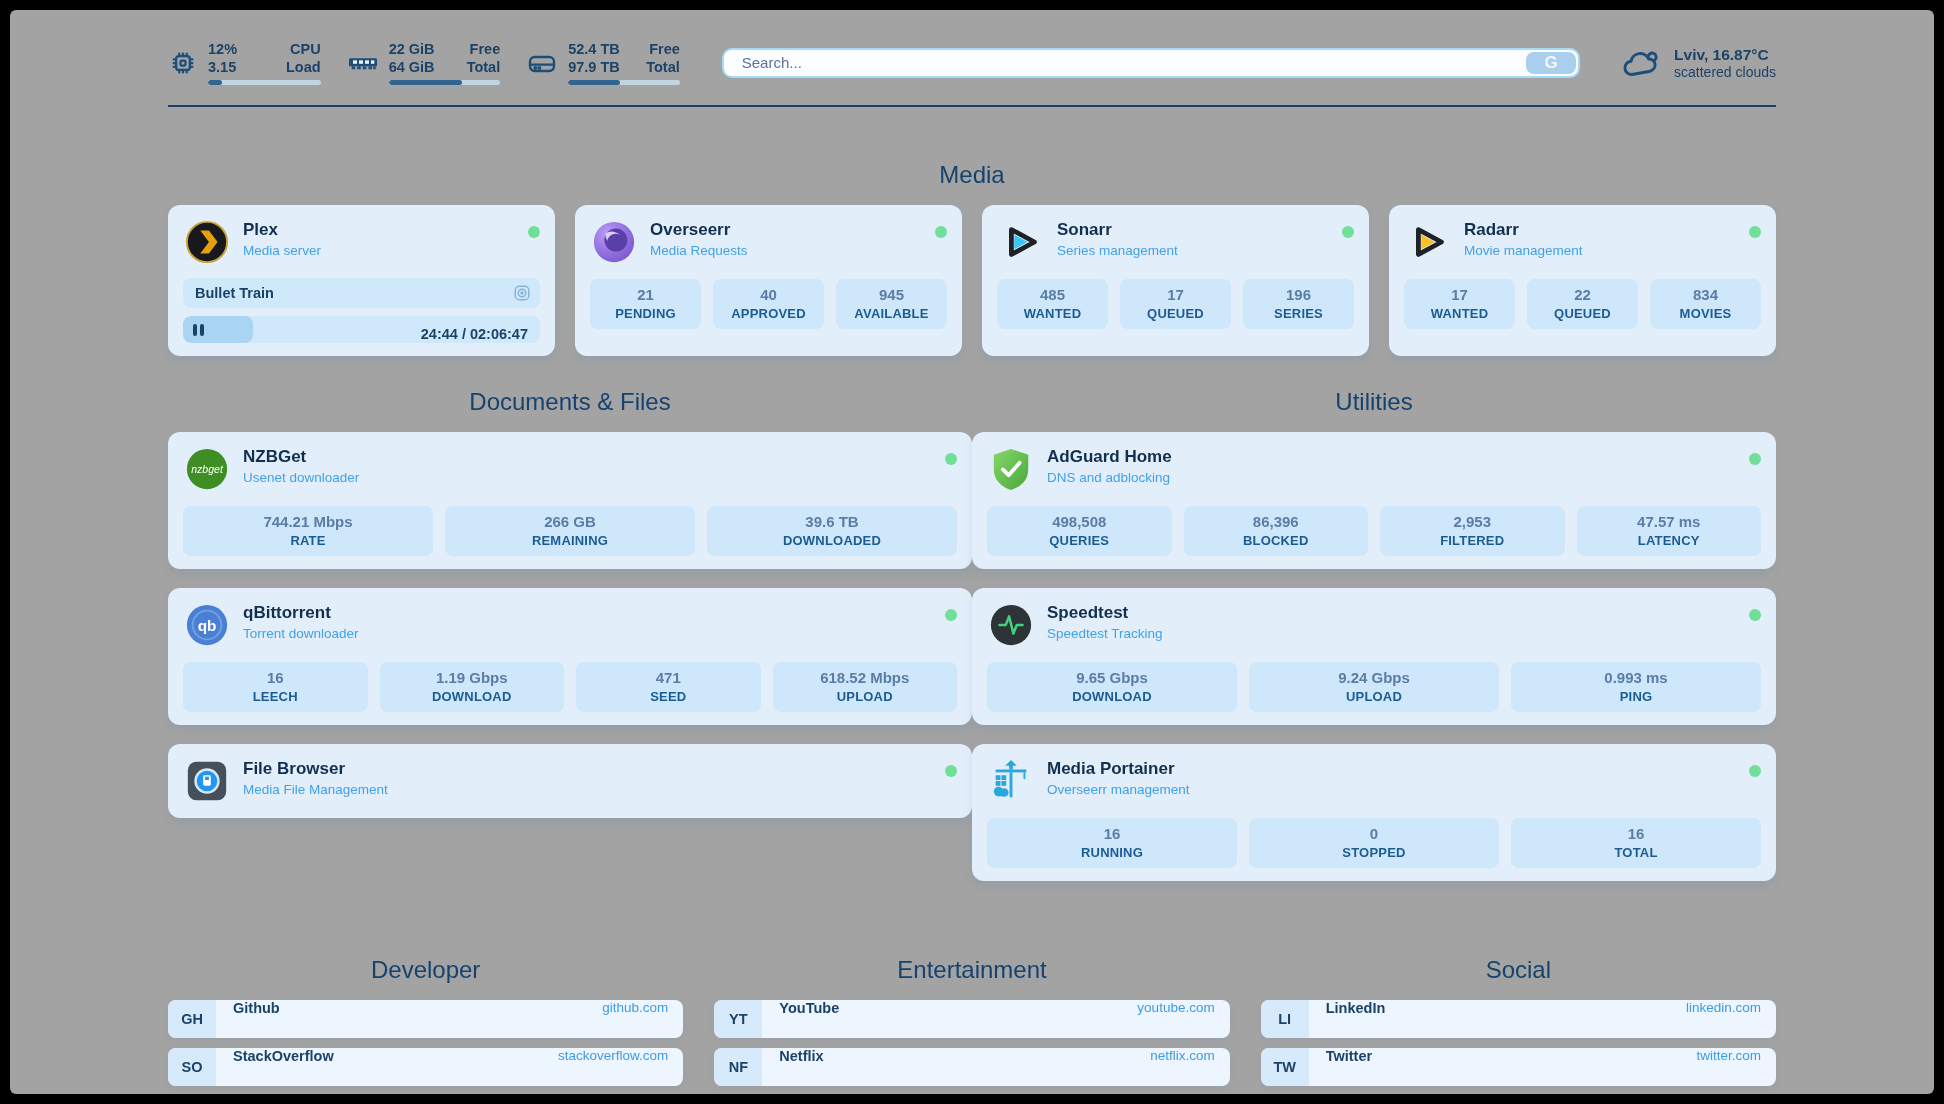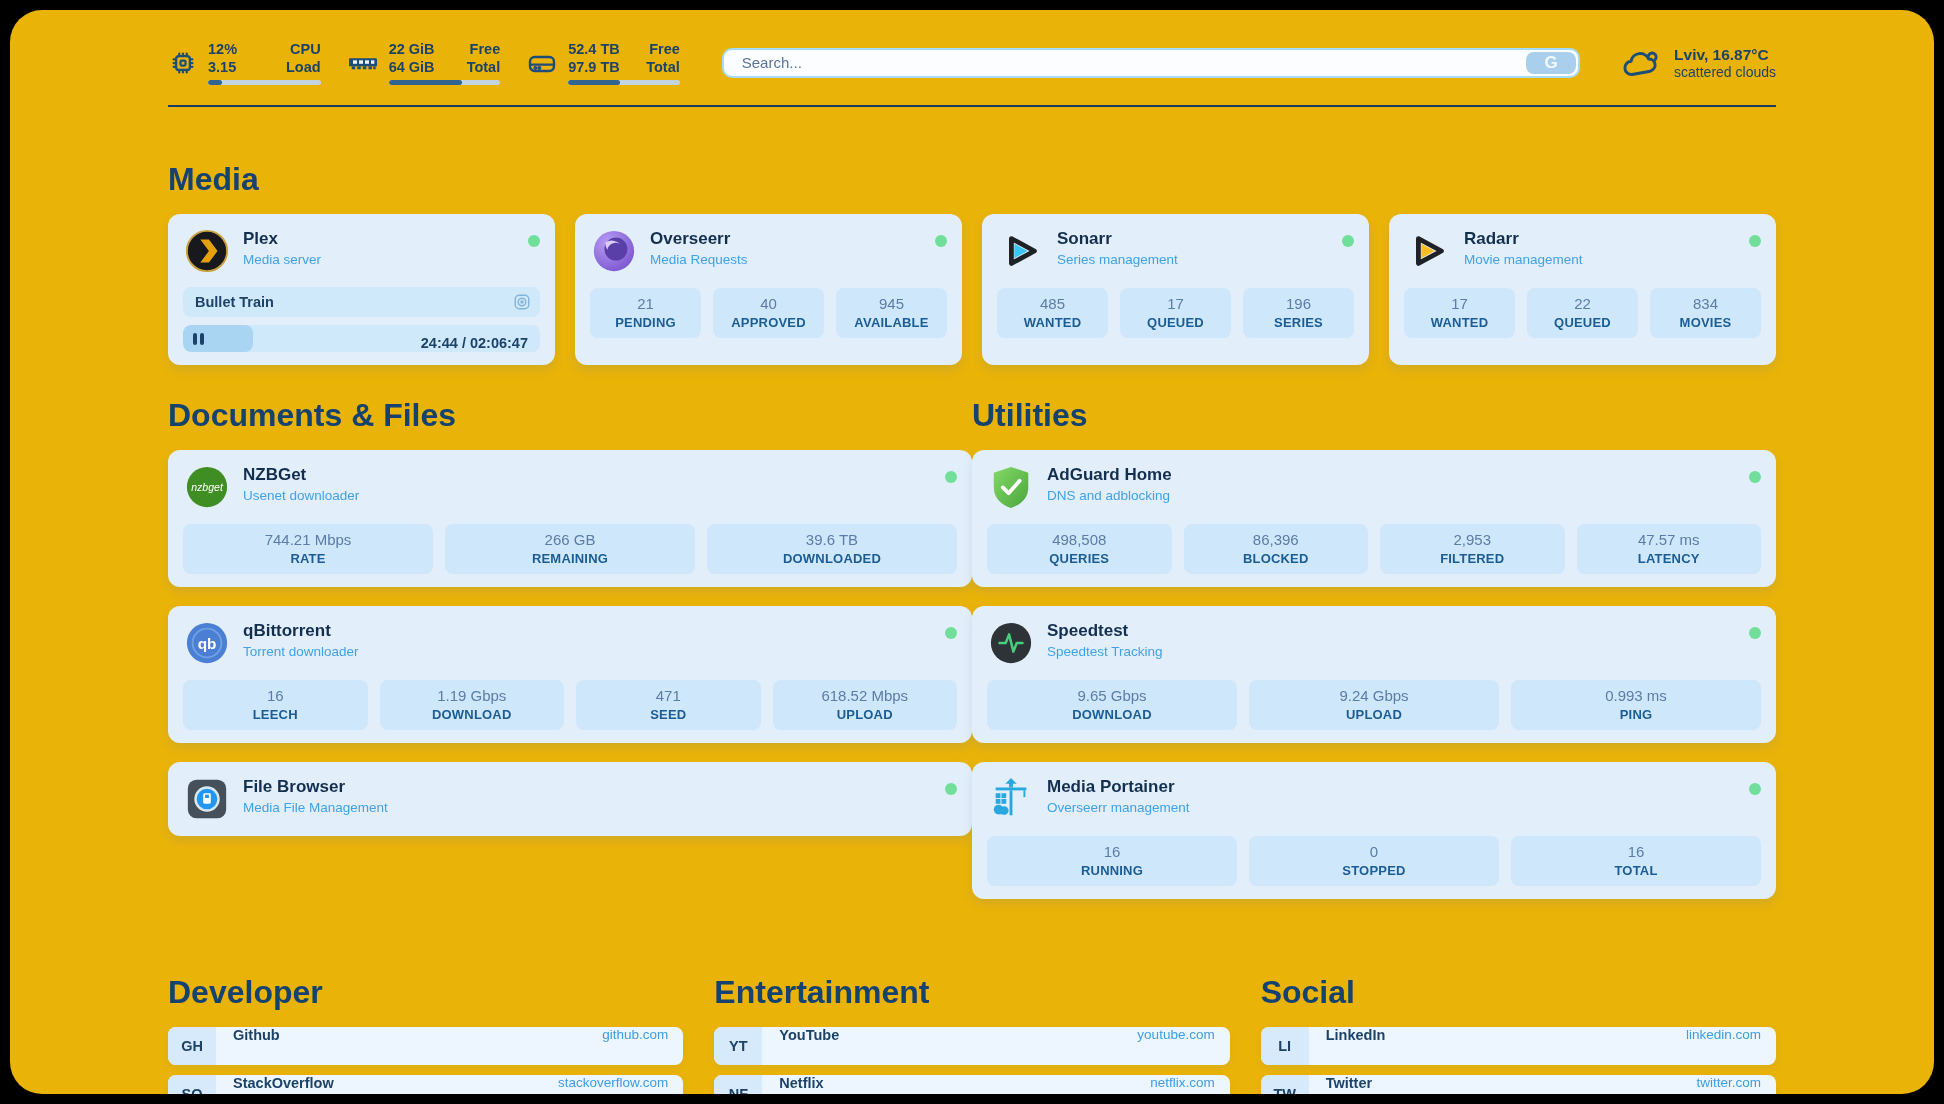--- a/index.html
+++ b/index.html
@@ -1,18 +1,18 @@
 <!DOCTYPE html>
 <html><head>
 <meta charset="utf-8">
 <style>
   * { margin:0; padding:0; box-sizing:border-box; }
   html,body { width:1944px; height:1104px; background:#000; font-family:"Liberation Sans", sans-serif; }
   .frame {
-    position:absolute; inset:10px; border-radius:32px; background:#eab308;
+    position:absolute; inset:10px; border-radius:6px; background:#a3a3a3;
     padding:20px 158px 0 158px; overflow:hidden;
   }
   
   .header { display:flex; align-items:center; margin-top:10px; }
   .sys-stats { display:flex; align-items:center; gap:26px; }
   .sys-stat { display:flex; align-items:center; gap:10px; }
   .sys-icon { color:#1d4e79; display:flex; align-items:center; }
   .sys-grid { display:flex; flex-direction:column; }
   .sys-rows { display:flex; gap:26px; }
   .sys-col { display:flex; flex-direction:column; }
@@ -32,36 +32,36 @@
   .search-wrap input::placeholder { color:#49648c; opacity:.9; }
   .g-btn {
     width:50px; border:none; background:#a9cfec; color:#f2f8fd; font-size:17px; font-weight:700;
     border-radius:8px; margin:2px; cursor:pointer; font-family:"Liberation Sans", sans-serif;
   }
   .weather { display:flex; align-items:center; gap:12px; }
   .weather-txt div:first-child { font-size:15.5px; font-weight:700; color:#1d4268; }
   .weather-txt div:last-child { font-size:14px; color:#1d4268; }
   .divider { margin-top:20px; border-bottom:2px solid #1d3c63; }
   
-  .sec-title { font-size:32px; font-weight:700; color:#15426e; }
+  .sec-title { font-size:24px; font-weight:400; color:#15426e;text-align:center; }
   .media-title { margin-top:54px; margin-bottom:16px; }
   .media-grid { display:grid; grid-template-columns:repeat(4,1fr); gap:20px; }
   .card {
     background:#e2eefa; border-radius:12px; padding:13px 15px;
     box-shadow:0 5px 10px rgba(90,130,175,.16); cursor:pointer;
   }
   .card-head { display:flex; align-items:flex-start; gap:12px; }
   .svc-icon { width:48px; height:48px; flex:0 0 48px; display:flex; align-items:center; justify-content:center; }
   .svc-meta { padding-top:2px; }
   .svc-name { font-size:17px; font-weight:700; color:#132f4f; }
   .svc-desc { font-size:13.5px; color:#41a2e9; margin-top:3px; }
   .status-dot { width:12px; height:12px; border-radius:50%; background:#6fdf9a; margin-left:auto; margin-top:8px; }
   .tiles { display:flex; gap:12px; margin-top:13px; }
   .tile { flex:1; background:#cfe7fa; border-radius:8px; text-align:center; padding:7px 2px 8px; }
-  .tile-val { font-size:15px; color:#5b7ca6; }
+  .tile-val { font-size:15px; color:#5b7ca6;font-weight:bold; }
   .tile-lab { font-size:13px; font-weight:700; color:#1b5c94; margin-top:3px; letter-spacing:.2px; }
   
   .np-row {
     margin-top:12px; height:30px; background:#cfe9fb; border-radius:8px;
     display:flex; align-items:center; padding:0 9px 0 12px;
     font-size:14.5px; font-weight:600; color:#1d4268;
   }
   .np-row .lens { margin-left:auto; display:flex; }
   .pg-row { margin-top:8px; height:27px; background:#cfe9fb; border-radius:8px; position:relative; overflow:hidden; }
   .pg-fill { position:absolute; left:0; top:0; bottom:0; background:#a9d5f3; border-radius:8px; display:flex; align-items:center; padding-left:10px; gap:3px; }

